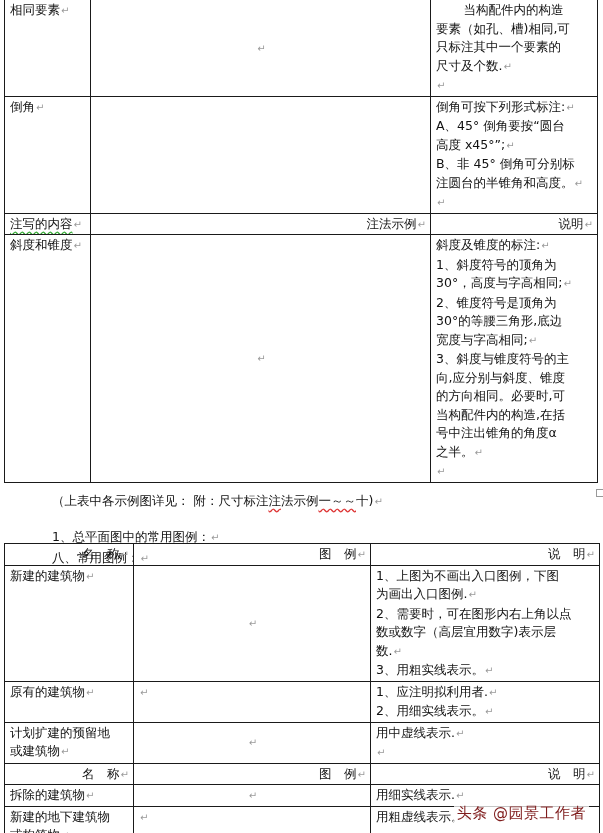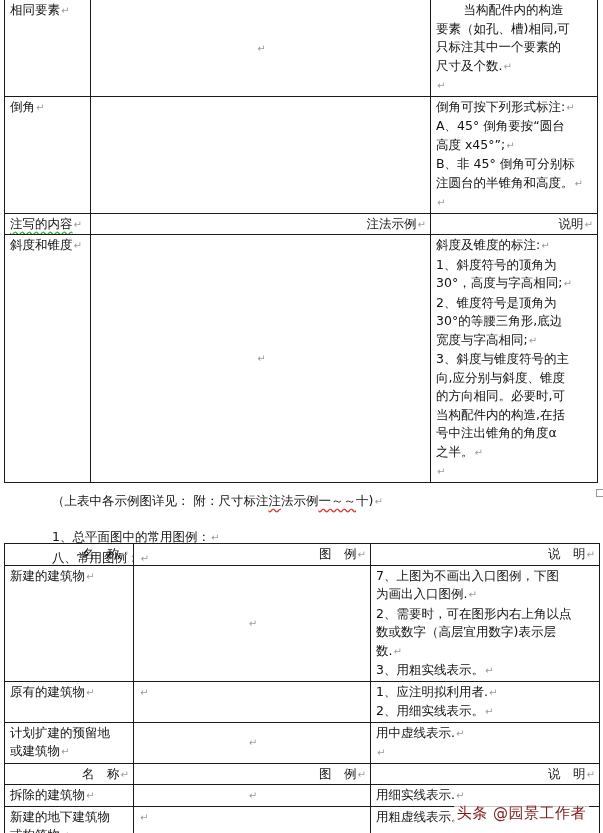--- a/index.html
+++ b/index.html
@@ -100,21 +100,21 @@
         <td class="c">名　称<span class="mark">↵</span></td>
         <td class="c">图　例<span class="mark">↵</span></td>
         <td class="c">说　明<span class="mark">↵</span></td>
       </tr>
       <tr style="height: 115px;">
         <td>
           <span class="line">新建的建筑物<span class="mark">↵</span></span>
         </td>
         <td class="mid"><span class="mark">↵</span></td>
         <td>
-          <span class="line">7、上图为不画出入口图例，下图</span>
+          <span class="line">1、上图为不画出入口图例，下图</span>
           <span class="line">为画出入口图例.<span class="mark">↵</span></span>
           <span class="line">2、需要时，可在图形内右上角以点</span>
           <span class="line">数或数字（高层宜用数字)表示层</span>
           <span class="line">数.<span class="mark">↵</span></span>
           <span class="line">3、用粗实线表示。<span class="mark">↵</span></span>
         </td>
       </tr>
       <tr style="height: 38px;">
         <td>
           <span class="line">原有的建筑物<span class="mark">↵</span></span>

